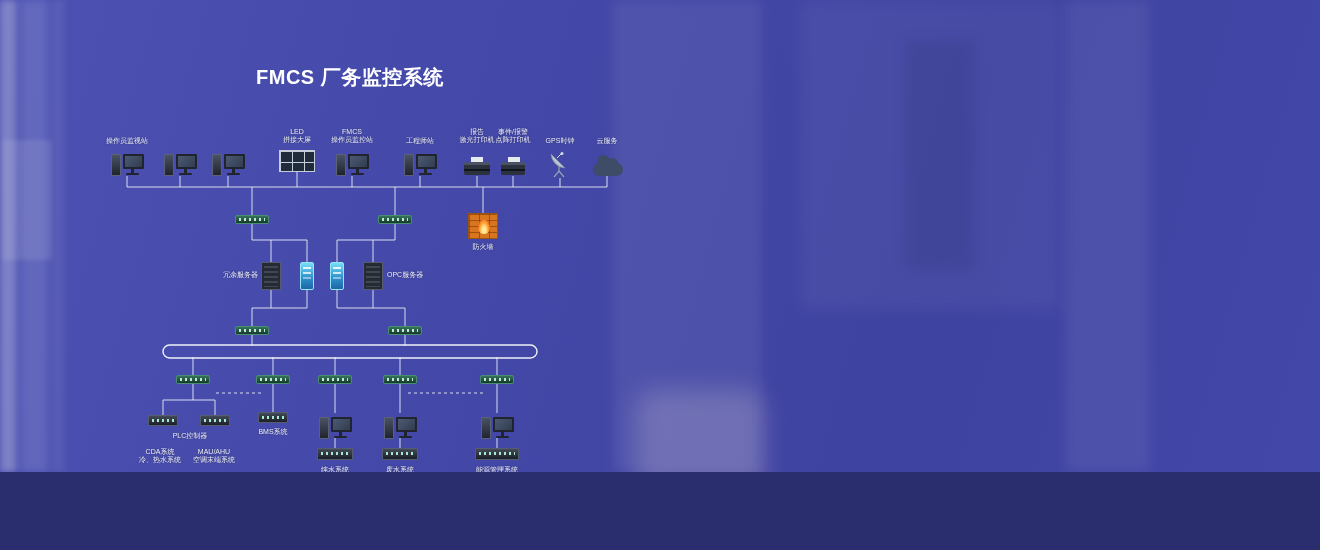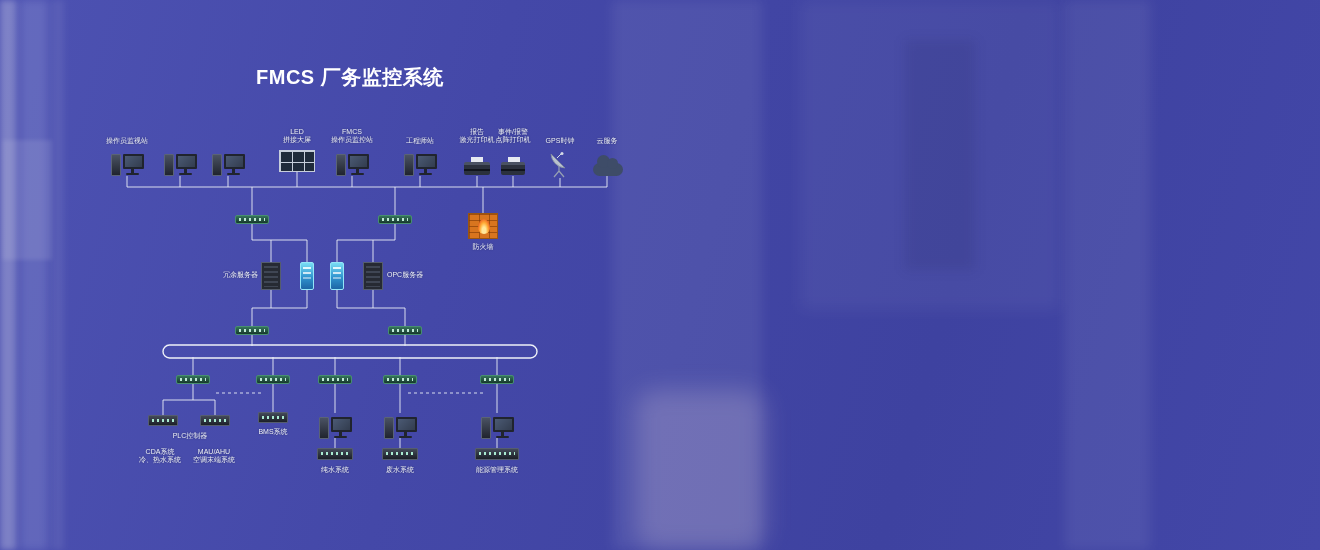--- a/index.html
+++ b/index.html
@@ -1,17 +1,17 @@
 <!DOCTYPE html>
 <html><head>
 <meta charset="utf-8">
 <style>
   html,body { margin:0; padding:0; background:#2a2d6e; }
   .stage {
-    position:relative; width:1320px; height:550px; overflow:hidden;
+    position:relative; width:1320px; height:472px; overflow:hidden;
     background:linear-gradient(105deg,#4d52b2 0%, #4448a8 35%, #3e42a0 70%, #4347a8 100%);
     font-family:"Liberation Sans", sans-serif;
   }
   .bg { position:absolute; pointer-events:none; }
   .bgA { left:0; top:0; width:16px; height:100%; background:rgba(255,255,255,.28); filter:blur(3px); }
   .bgB { left:20px; top:0; width:28px; height:100%; background:rgba(225,230,255,.16); filter:blur(4px); }
   .bgC { left:52px; top:0; width:12px; height:100%; background:rgba(255,255,255,.08); filter:blur(3px); }
   .bgI { left:2px; top:140px; width:50px; height:120px; background:rgba(255,255,255,.10); filter:blur(2px); }
   .bgD { left:612px; top:0; width:150px; height:100%; background:rgba(255,255,255,.07); filter:blur(6px); }
   .bgE { left:635px; top:390px; width:130px; height:160px; background:rgba(255,235,230,.20); filter:blur(12px); border-radius:20px; }

